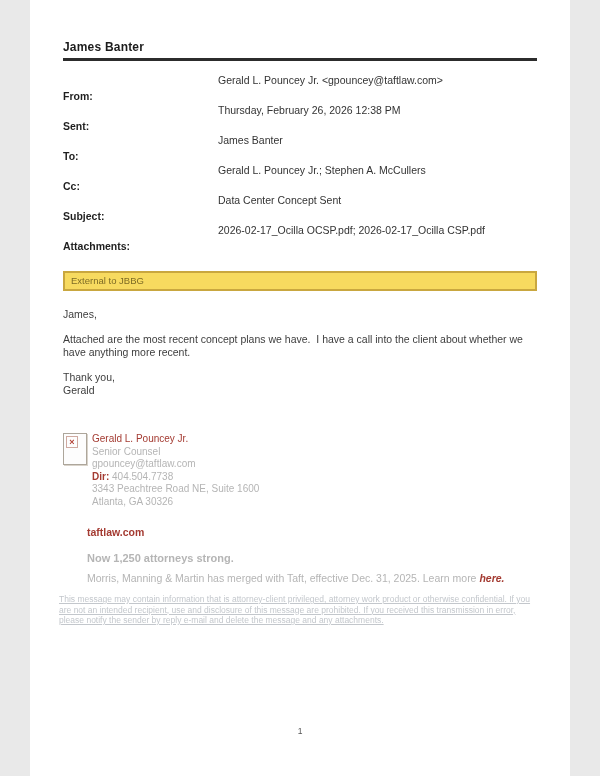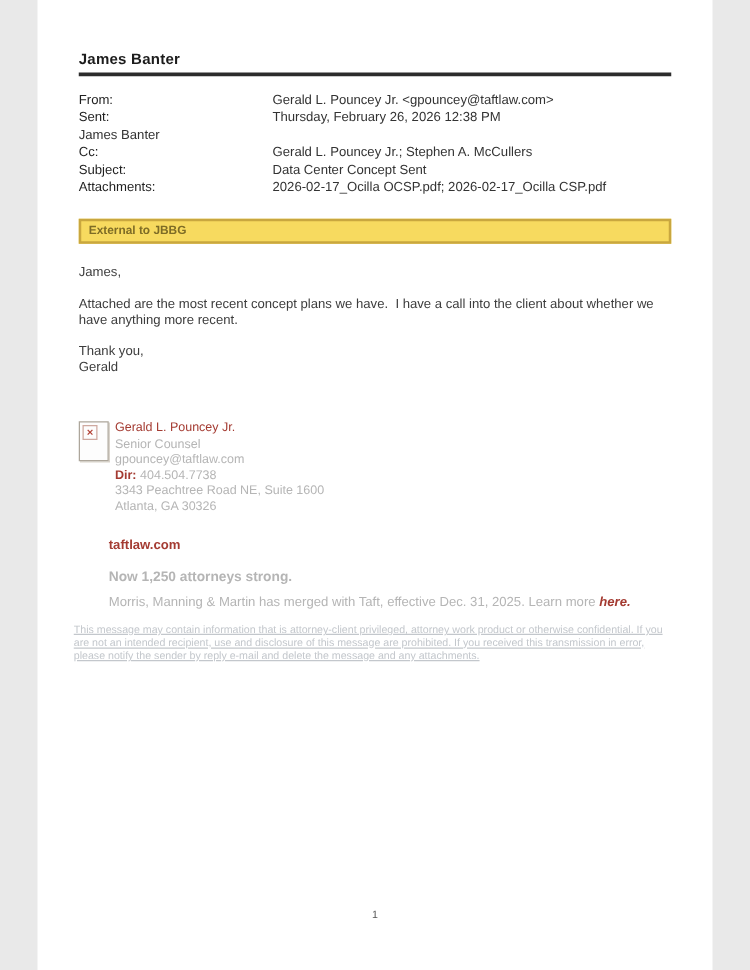--- a/index.html
+++ b/index.html
@@ -11,26 +11,26 @@
   }
   .content { position:absolute; left:33px; right:33px; top:40px; }
 
   .recipient {
     font-size:12px; font-weight:bold; color:#1c1c1c; letter-spacing:.2px;
     margin-bottom:4px;
   }
   .rule { height:3px; background:#2c2c2c; margin-bottom:12px; }
 
   .frow { display:flex; font-size:10.5px; line-height:14px; }
-  .flabel { width:155px; font-weight:normal; color:#1f1f1f; flex:0 0 155px; }
+  .flabel { width:155px; font-weight:bold; color:#1f1f1f; flex:0 0 155px;margin-top:16px; }
   .fvalue { color:#333; }
 
   .banner {
     margin-top:18px; border:2px solid #c9a73f; background:#f7da5f;
-    padding:2px 6px; font-size:9.5px; font-weight:bold; color:#7e6c26;
+    padding:2px 6px; font-size:9.5px; font-weight:normal; color:#7e6c26;
     line-height:12px;
   }
 
   .bodytext { font-size:10.5px; color:#3d3d3d; line-height:13px; }
   .greeting { margin-top:17px; }
   .para { margin-top:12px; white-space:pre-wrap; }
   .closing { margin-top:12px; }
 
   .sig { margin-top:36px; display:flex; align-items:flex-start; }
   .img-ph {
@@ -70,20 +70,21 @@
     <div>
       <div class="frow">
         <span class="flabel">From:</span>
         <span class="fvalue">Gerald L. Pouncey Jr. &lt;gpouncey@taftlaw.com&gt;</span>
       </div>
       <div class="frow">
         <span class="flabel">Sent:</span>
         <span class="fvalue">Thursday, February 26, 2026 12:38 PM</span>
       </div>
       <div class="frow">
+        <span class="flabel">To:</span>
         <span class="fvalue">James Banter</span>
       </div>
       <div class="frow">
         <span class="flabel">Cc:</span>
         <span class="fvalue">Gerald L. Pouncey Jr.; Stephen A. McCullers</span>
       </div>
       <div class="frow">
         <span class="flabel">Subject:</span>
         <span class="fvalue">Data Center Concept Sent</span>
       </div>

